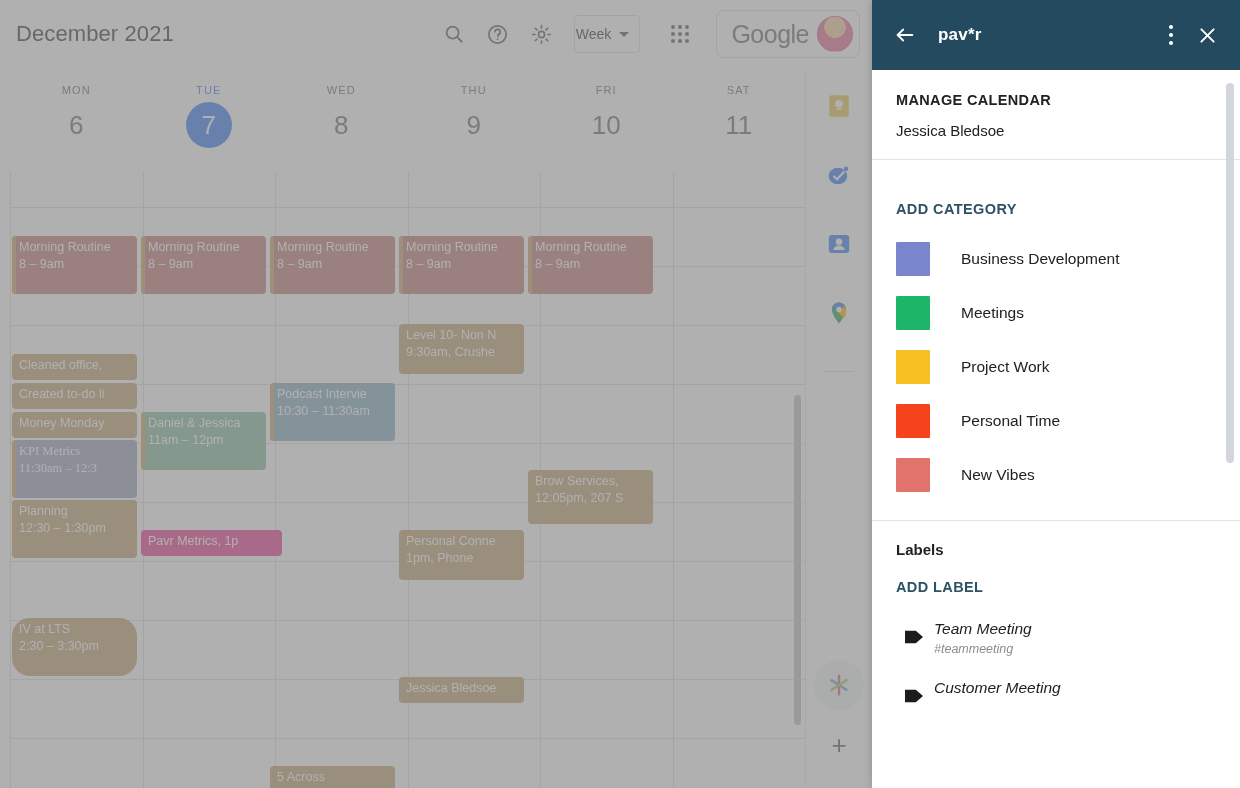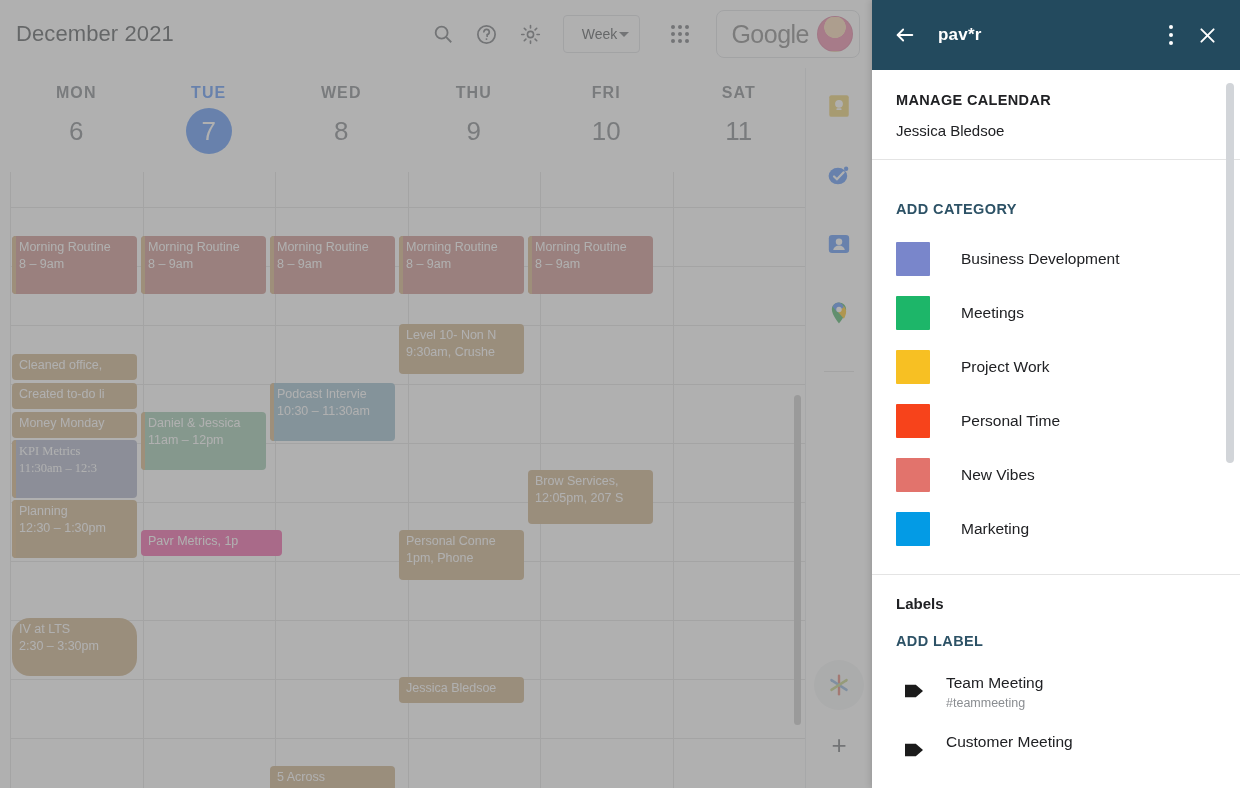--- a/index.html
+++ b/index.html
@@ -31,22 +31,22 @@
   }
   .topbar-spacer{flex:1;}
   .tb-icon{
     width:44px;height:44px;border-radius:50%;
     display:flex;align-items:center;justify-content:center;
     color:#5f6368;flex:0 0 auto;
   }
   .tb-icon svg{display:block;}
   .view-select{
     height:36px;border:1px solid #dadce0;border-radius:4px;
-    display:flex;align-items:center;gap:2px;
-    padding:0 10px 0 18px;margin-left:10px;color:#3c4043;font-size:14px;
+    display:flex;align-items:center;gap:8px;
+    padding:0 10px 0 1px;margin-left:10px;color:#3c4043;font-size:14px;
   }
   .caret{
     width:0;height:0;border-left:5px solid transparent;
     border-right:5px solid transparent;border-top:5px solid #5f6368;
   }
   .apps-grid{
     display:grid;grid-template-columns:repeat(3,4px);
     grid-template-rows:repeat(3,4px);gap:3px;
   }
   .apps-grid i{background:#5f6368;border-radius:50%;display:block;width:4px;height:4px;}
@@ -65,21 +65,21 @@
   
   .day-head{
     position:absolute;left:0;top:68px;width:805px;height:104px;
     display:flex;background:#fff;
   }
   .dh-gutter{width:10px;flex:0 0 10px;}
   .dh-col{
     flex:1 1 0;display:flex;flex-direction:column;
     align-items:center;padding-top:16px;box-sizing:border-box;
   }
-  .dh-dow{font-size:16px;letter-spacing:1.1px;color:#70757a;font-weight:bold;}
+  .dh-dow{font-size:11px;letter-spacing:1.1px;color:#70757a;}
   .dh-num{
     font-size:26px;color:#70757a;margin-top:6px;
     width:46px;height:46px;line-height:46px;text-align:center;border-radius:50%;
   }
   .dh-col.today .dh-dow{color:#4285f4;}
   .dh-col.today .dh-num{background:#4285f4;color:#fff;}
 
   
   .grid-wrap{
     position:absolute;left:0;top:172px;width:805px;height:616px;
@@ -163,21 +163,21 @@
   }
 
   .cat-list{margin-top:14px;text-align:right;}
   .cat-row{display:flex;align-items:center;height:54px;}
   .swatch{width:34px;height:34px;flex:0 0 34px;border-radius:1px;}
   .cat-name{font-size:15.5px;color:#202124;margin-left:31px;}
 
   .label-list{margin-top:12px;}
   .label-row{display:flex;align-items:flex-start;padding:11px 0;}
   .tag-ico{width:36px;flex:0 0 36px;display:flex;align-items:center;justify-content:center;padding-top:9px;}
-  .label-txt{margin-left:14px;}
+  .label-txt{margin-left:2px;font-style:italic;}
   .label-name{font-size:15.5px;color:#202124;line-height:20px;}
   .label-tag{font-size:12.5px;color:#8a8d91;margin-top:3px;}
 
   .sp-scroll{
     position:absolute;right:6px;top:13px;width:8px;height:380px;
     background:#d2d5d9;border-radius:5px;
   }
 </style>
 </head>
 <body>
@@ -454,24 +454,20 @@
             <div class="cat-name">Project Work</div>
           </div>
           <div class="cat-row">
             <div class="swatch" style="background: rgb(247, 67, 27);"></div>
             <div class="cat-name">Personal Time</div>
           </div>
           <div class="cat-row">
             <div class="swatch" style="background: rgb(226, 115, 108);"></div>
             <div class="cat-name">New Vibes</div>
           </div>
-          <div class="cat-row">
-            <div class="swatch" style="background: rgb(3, 155, 229);"></div>
-            <div class="cat-name">Marketing</div>
-          </div>
         </div>
     </div>
     <div class="divider" style="margin:18px 0 0"></div>
 
     <div class="sp-section" style="padding-top:20px">
       <div class="sec-title">Labels</div>
       <div class="add-link">ADD LABEL</div>
       <div class="label-list" id="label-list">
           <div class="label-row">
             <div class="tag-ico">

